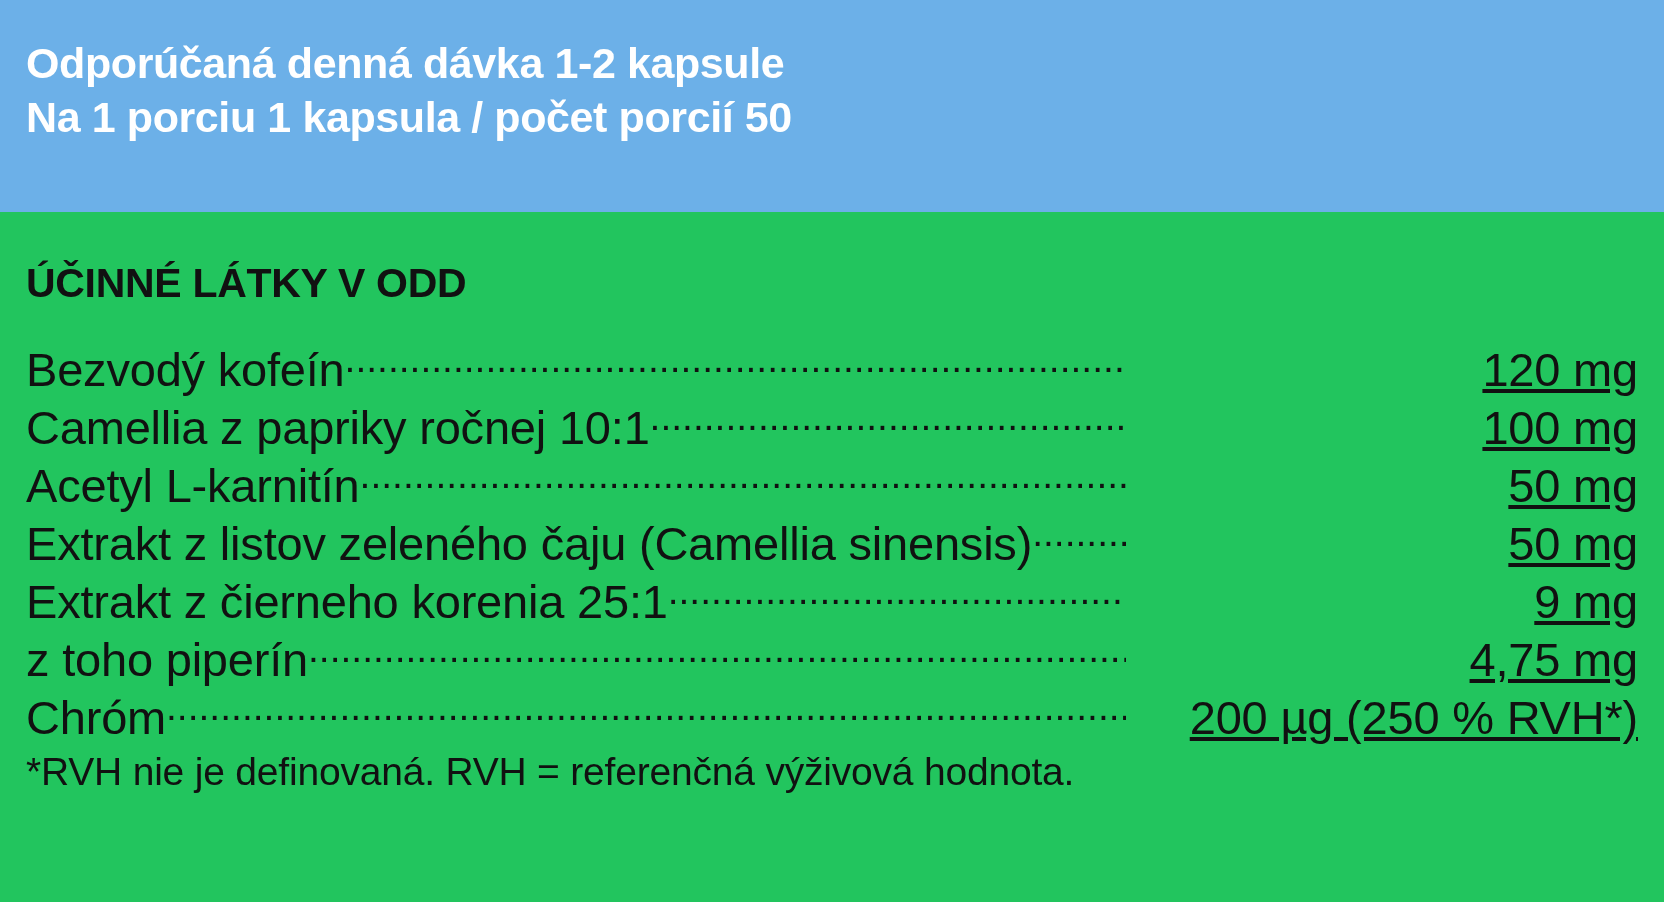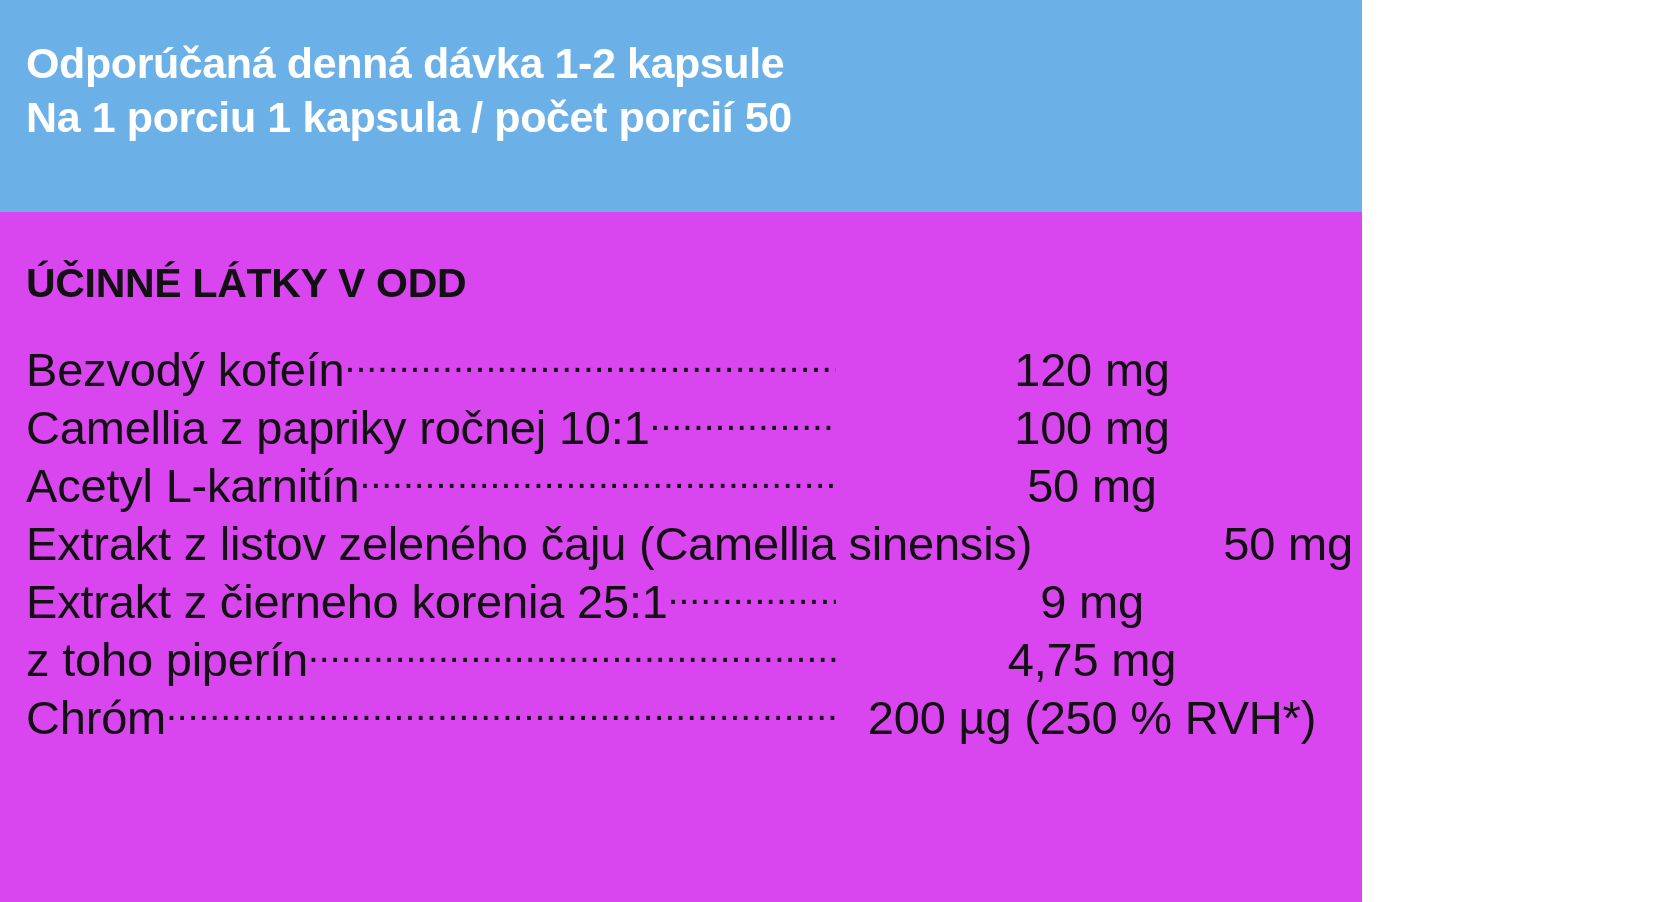--- a/index.html
+++ b/index.html
@@ -8,24 +8,24 @@
   }
   body {
     width: 1664px;
     height: 902px;
     background: #ffffff;
     font-family: "Liberation Sans", sans-serif;
     overflow: hidden;
   }
 
   .label-panel {
-    width: 1362px;
+    width: 1664px;
     height: 902px;
     position: relative;
-    background: #d946ef;
+    background: #22c55e;
   }
 
   
   .header-band {
     background: #6cb0e8;
     width: 100%;
     height: 212px;
     box-sizing: border-box;
     padding: 36px 0 0 26px;
   }
@@ -33,21 +33,21 @@
     color: #ffffff;
     font-weight: bold;
     font-size: 43px;
     line-height: 54px;
     letter-spacing: -0.4px;
     white-space: nowrap;
   }
 
   
   .body-area {
-    padding: 48px 14px 0 26px;
+    padding: 48px 26px 0 26px;
   }
 
   .section-title {
     font-size: 41px;
     font-weight: bold;
     color: #111111;
     letter-spacing: -0.3px;
     margin-bottom: 32px;
     white-space: nowrap;
   }
@@ -84,21 +84,22 @@
     letter-spacing: 0px;
     color: #111111;
     position: absolute;
     left: 0;
     bottom: 0;
     white-space: nowrap;
   }
   .ing-amount {
     flex: 0 0 auto;
     width: 512px;
-    text-align: center;
+    text-align: right;
+    text-decoration: underline;
   }
 
   .footnote {
     font-size: 39px;
     line-height: 54px;
     color: #111111;
     letter-spacing: -0.2px;
     white-space: nowrap;
     margin-top: 0;
   }
@@ -156,15 +157,16 @@
       </div>
 
       <div class="ingredient-row">
         <span class="ing-name">Chróm</span>
         <span class="ing-leader"></span>
         <span class="ing-amount">200 µg (250 % RVH*)</span>
       </div>
 
     </div>
 
+    <div class="footnote">*RVH nie je definovaná. RVH = referenčná výživová hodnota.</div>
   </div>
 
 </div>
 
 </body></html>

